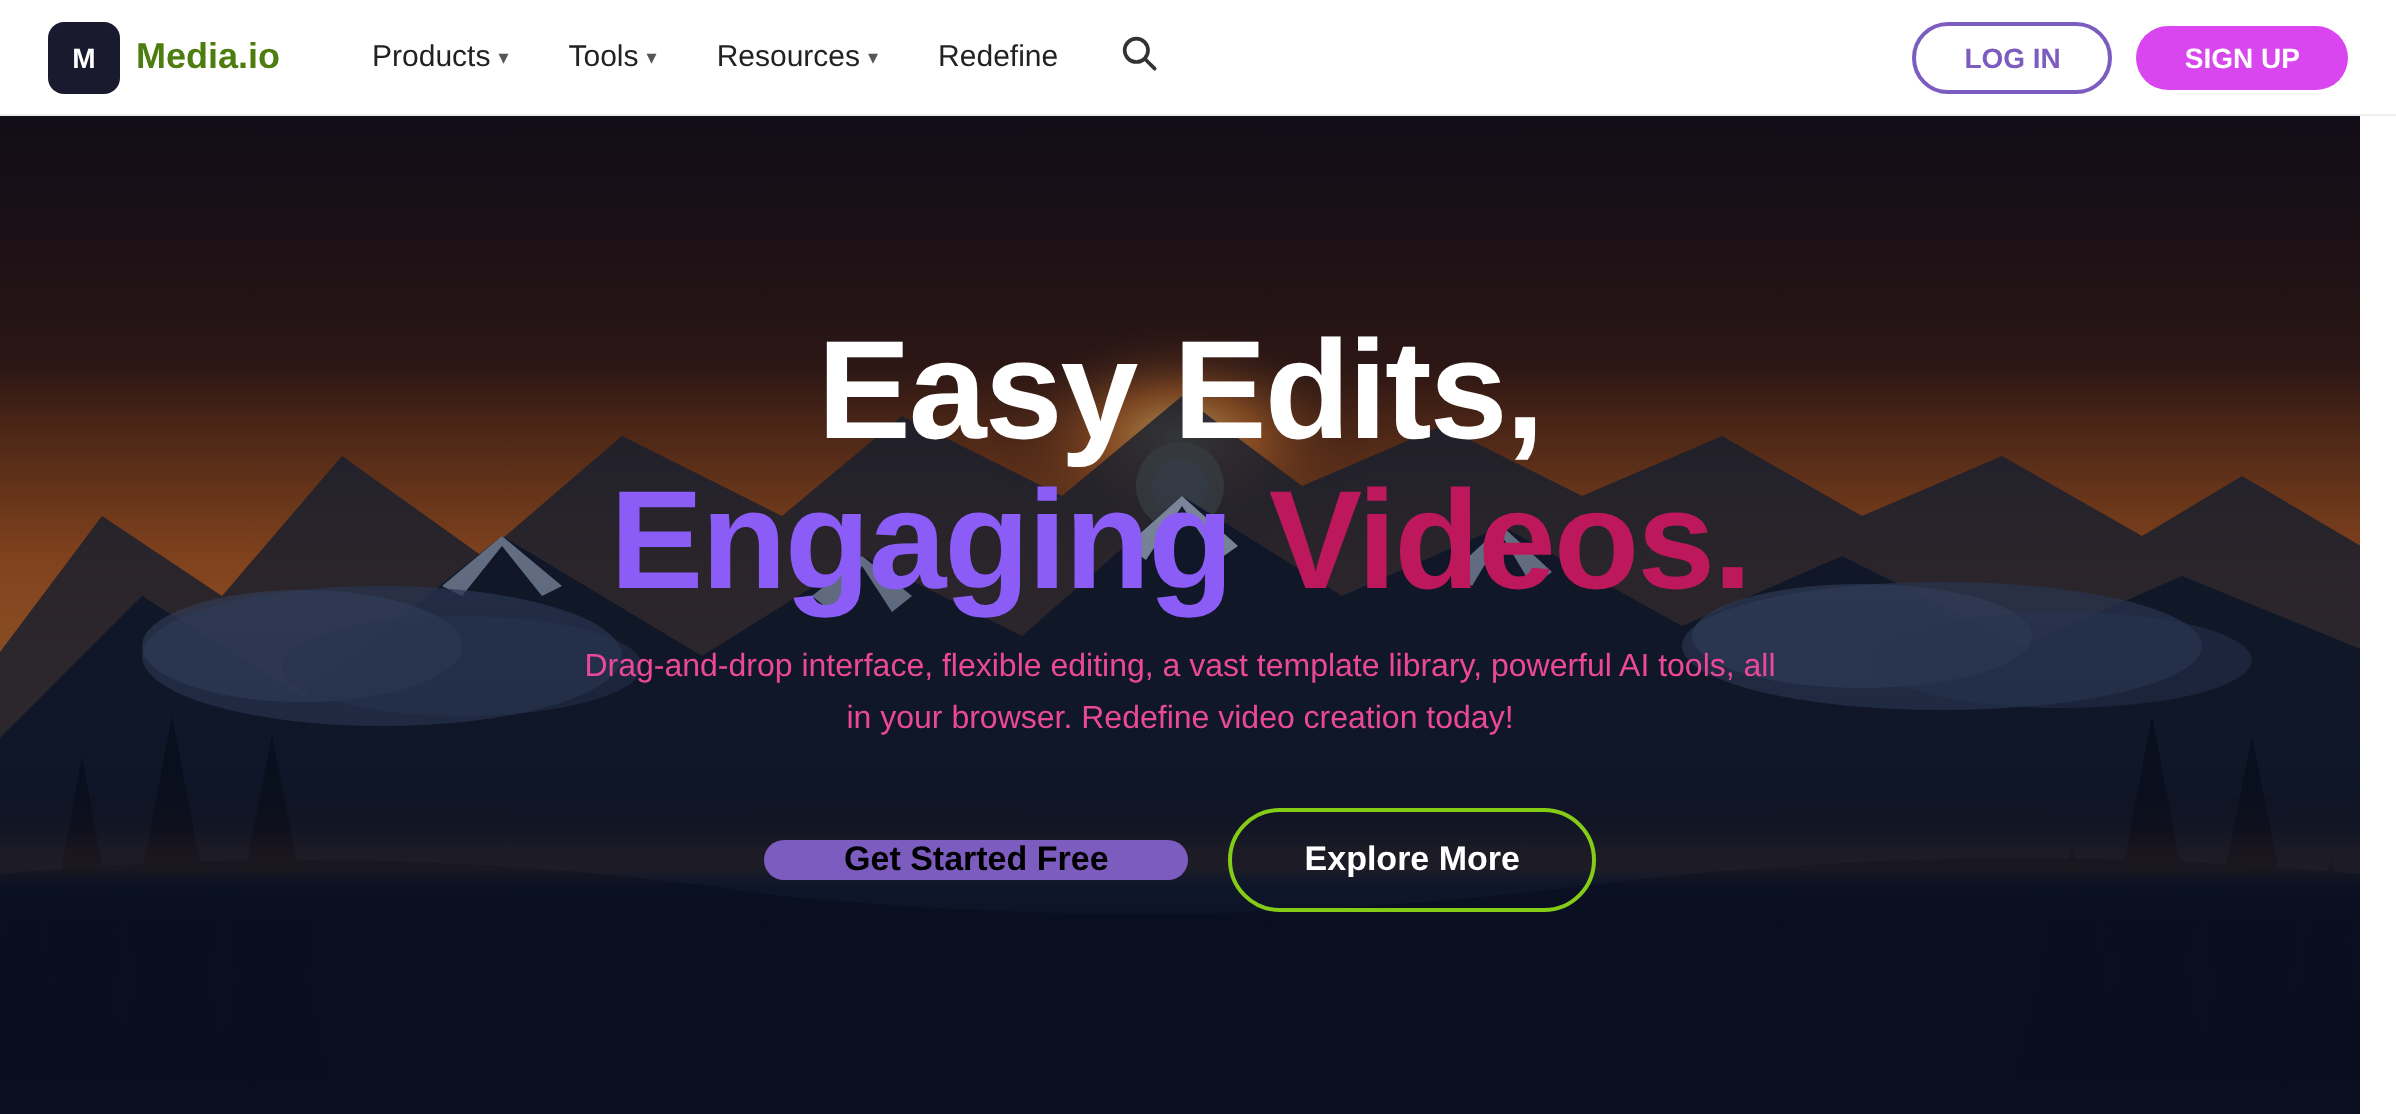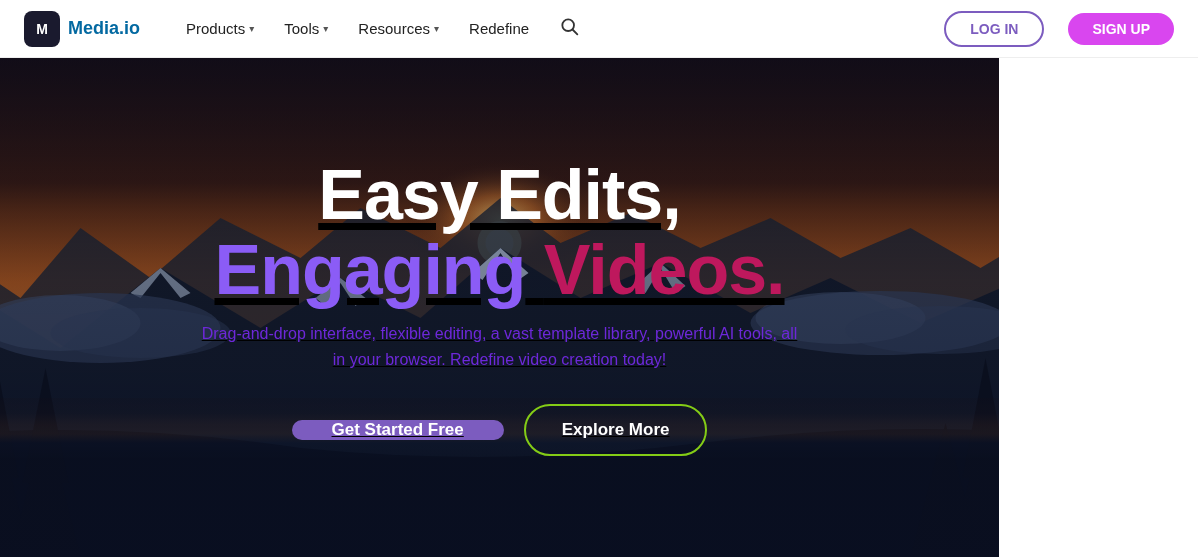--- a/index.html
+++ b/index.html
@@ -44,21 +44,21 @@
       align-items: center;
       justify-content: center;
       color: #fff;
       font-weight: 900;
       font-size: 14px;
     }
 
     .logo-text {
       font-size: 18px;
       font-weight: 700;
-      color: #0369a1;
+      color: #4d7c0f;
     }
 
     .navbar-nav {
       display: flex;
       align-items: center;
       gap: 2px;
       flex: 1;
     }
 
     .nav-item {
@@ -81,21 +81,21 @@
     .search-icon-btn {
       padding: 8px 14px;
       cursor: pointer;
       font-size: 18px;
       color: #333;
     }
 
     .navbar-actions {
       display: flex;
       align-items: center;
-      gap: 24px;
+      gap: 12px;
     }
 
     .btn-login {
       padding: 8px 24px;
       border: 2px solid #7c5cbf;
       border-radius: 25px;
       background: transparent;
       color: #7c5cbf;
       font-size: 14px;
       font-weight: 600;
@@ -109,29 +109,28 @@
       background: #d946ef;
       color: #fff;
       font-size: 14px;
       font-weight: 600;
       cursor: pointer;
     }
 
     
     .hero {
       position: relative;
-      width: 999px;
+      width: 1180px;
       height: 499px;
       overflow: hidden;
       display: flex;
       flex-direction: column;
       align-items: center;
       justify-content: center;
       text-align: center;
-      text-decoration: underline;
     }
 
     .hero-bg {
       position: absolute;
       inset: 0;
       background: 
         linear-gradient(
           to bottom,
           rgba(10, 15, 35, 0.55) 0%,
           rgba(10, 15, 35, 0.3) 30%,
@@ -178,39 +177,39 @@
       color: #8b5cf6;
     }
 
     .highlight-cyan {
       color: #be185d;
     }
 
     .hero-subtitle {
       margin-top: 12px;
       font-size: 16px;
-      color: #6d28d9;
+      color: #ec4899;
       line-height: 1.6;
       max-width: 600px;
       margin-left: auto;
       margin-right: auto;
     }
 
     .hero-buttons {
       display: flex;
       align-items: center;
       justify-content: center;
       gap: 20px;
       margin-top: 32px;
     }
 
     .btn-get-started {
       padding: 0 40px;
       background: #7c5cbf;
-      color: #ffffff;
+      color: #000000;
       border: none;
       border-radius: 50px;
       font-size: 17px;
       font-weight: 700;
       cursor: pointer;
       white-space: nowrap;
     }
 
     .btn-explore {
       padding: 14px 36px;

